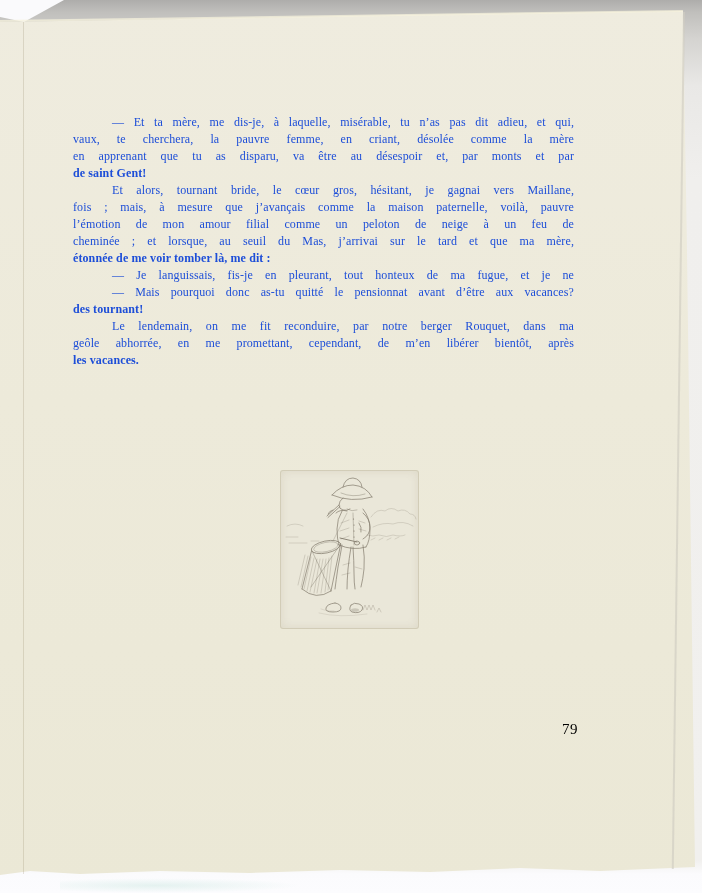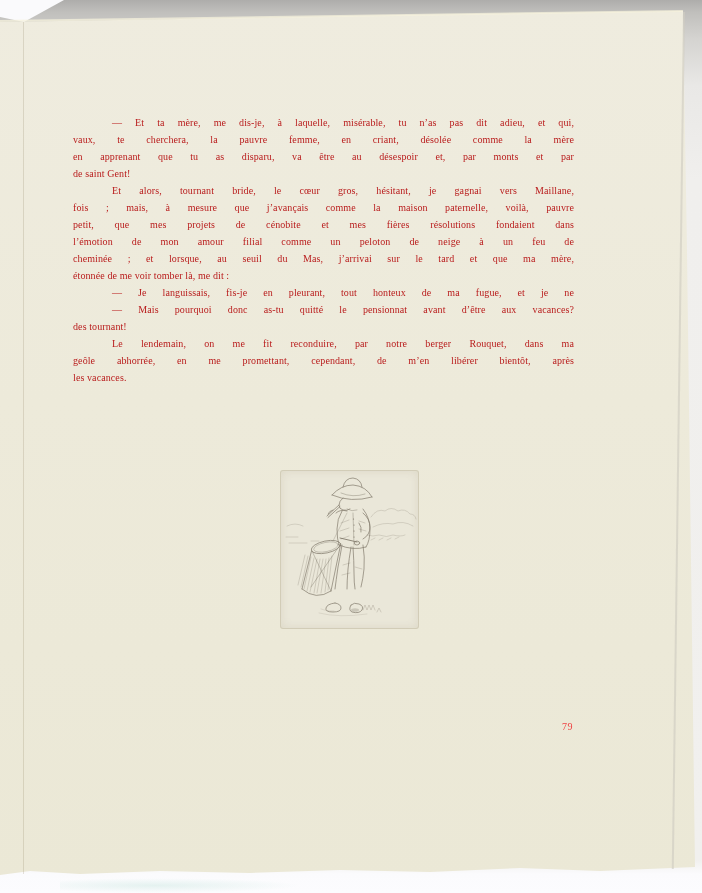--- a/index.html
+++ b/index.html
@@ -33,35 +33,35 @@
     position:absolute;left:683px;top:12px;width:1.5px;height:857px;
     background:#cfccc2;opacity:.65;
     transform:rotate(0.75deg);transform-origin:top left;z-index:4;
   }
   .fold-line{
     position:absolute;left:23px;top:22px;width:1px;height:852px;
     background:rgba(140,128,96,0.22);z-index:4;
   }
   .text-block{
     position:absolute;left:73px;top:114px;width:501px;z-index:5;
-    font-size:10px;line-height:17px;color:#b91c1c;
+    font-size:12px;line-height:17px;color:#1d4ed8;
     letter-spacing:0.1px;
   }
   .line{text-align:justify;text-align-last:justify;white-space:normal;}
   .line.first{text-indent:39px;}
-  .line.lastline{text-align:center;text-align-last:left;}
+  .line.lastline{text-align:center;text-align-last:left;font-weight:bold;}
   .plate{
     position:absolute;left:281px;top:471px;width:137px;height:157px;z-index:5;
     background:#eae7d9;border-radius:2px;
     box-shadow:0 0 0 1px rgba(150,138,105,0.30), inset 0 0 8px rgba(160,148,116,0.18);
   }
   .plate svg{display:block;width:137px;height:157px;}
   .page-number{
     position:absolute;left:562px;top:721px;z-index:5;
-    font-size:10px;color:#ef4444;letter-spacing:0.5px;
+    font-size:15px;color:#000000;letter-spacing:0.5px;
   }
   .bottom-smudge{
     position:absolute;left:60px;top:878px;width:240px;height:15px;z-index:1;
     background:radial-gradient(ellipse at 40% 50%, rgba(205,232,226,0.5), rgba(255,255,255,0) 70%);
   }
 </style>
 </head>
 <body>
 
 <div class="bottom-smudge"></div>
@@ -72,21 +72,20 @@
 <div class="page-right-shadow"></div>
 <div class="fold-line"></div>
 
 <div class="text-block">
     <div class="line first">— Et ta mère, me dis-je, à laquelle, misérable, tu n’as pas dit adieu, et qui,</div>
     <div class="line">vaux, te cherchera, la pauvre femme, en criant, désolée comme la mère</div>
     <div class="line">en apprenant que tu as disparu, va être au désespoir et, par monts et par</div>
     <div class="line lastline">de saint Gent!</div>
     <div class="line first">Et alors, tournant bride, le cœur gros, hésitant, je gagnai vers Maillane,</div>
     <div class="line">fois ; mais, à mesure que j’avançais comme la maison paternelle, voilà, pauvre</div>
-    <div class="line">petit, que mes projets de cénobite et mes fières résolutions fondaient dans</div>
     <div class="line">l’émotion de mon amour filial comme un peloton de neige à un feu de</div>
     <div class="line">cheminée ; et lorsque, au seuil du Mas, j’arrivai sur le tard et que ma mère,</div>
     <div class="line lastline">étonnée de me voir tomber là, me dit :</div>
     <div class="line first">— Je languissais, fis-je en pleurant, tout honteux de ma fugue, et je ne</div>
     <div class="line first">— Mais pourquoi donc as-tu quitté le pensionnat avant d’être aux vacances?</div>
     <div class="line lastline">des tournant!</div>
     <div class="line first">Le lendemain, on me fit reconduire, par notre berger Rouquet, dans ma</div>
     <div class="line">geôle abhorrée, en me promettant, cependant, de m’en libérer bientôt, après</div>
     <div class="line lastline">les vacances.</div>
   </div>

